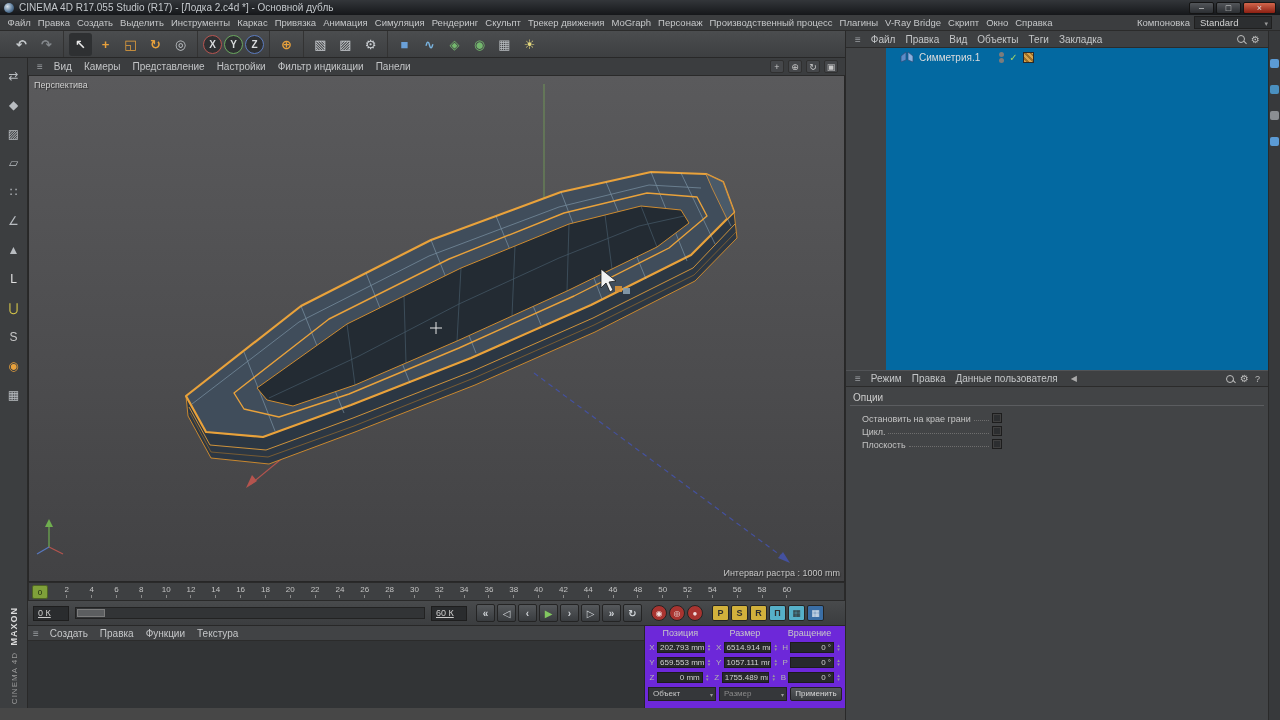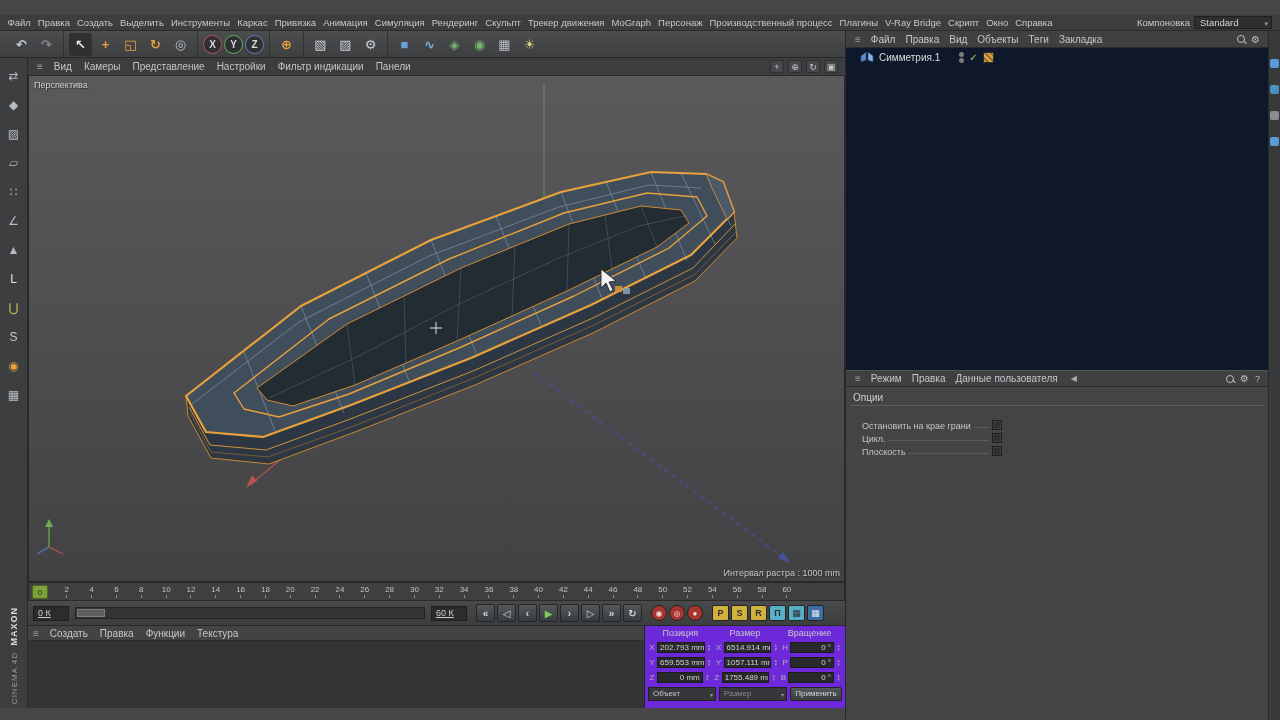--- a/index.html
+++ b/index.html
@@ -91,47 +91,56 @@
   
   .statusbar{position:absolute;left:0;top:708px;width:845px;height:12px;background:#3b3d3f;border-top:1px solid #292929;font-size:9px;color:#bcbcbc;padding:0 4px;line-height:11px;white-space:nowrap;overflow:hidden;}
 
   
   .rightpanel{position:absolute;left:845px;top:31px;width:423px;height:689px;background:#424446;border-left:1px solid #292929;display:flex;flex-direction:column;}
   .om-menu,.am-menu{height:17px;background:#3e4042;border-bottom:1px solid #2b2b2b;display:flex;align-items:center;font-size:10px;color:#c4c6c8;padding:0 4px;flex:0 0 auto;}
   .om-menu .mitem,.am-menu .mitem{padding:0 5px;}
   .bar-icons{margin-left:auto;display:flex;align-items:center;gap:6px;padding-right:4px;}
   .icon-magnifier{width:8px;height:8px;border:1.4px solid #bdbdbd;border-radius:50%;position:relative;}
   .icon-magnifier:after{content:"";position:absolute;width:4px;height:1.4px;background:#bdbdbd;transform:rotate(45deg);right:-3px;bottom:-1px;}
-  .om-body{height:322px;background:#0f172a;flex:0 0 auto;}
+  .om-body{height:322px;background:#0369a1;flex:0 0 auto;margin-left:40px;}
   .object-row{display:flex;align-items:center;height:18px;padding-left:14px;font-size:10px;color:#dcdcdc;gap:5px;}
   .vis-dots{display:flex;flex-direction:column;gap:1px;margin-left:14px;}
   .vis-dots i{width:5px;height:5px;border-radius:50%;background:#7c7c7c;}
   .enable-check{color:#9fd468;font-size:10px;font-weight:bold;}
   .selection-tag{width:11px;height:11px;border:1px solid #2a2a2a;background:repeating-linear-gradient(45deg,#d8a34c 0 2px,#9c6f28 2px 4px);}
   .am-menu{border-top:1px solid #515356;}
   .am-back{font-size:8px;color:#aaaaaa;margin-left:8px;}
   .am-toolrow{height:17px;background:#3e4042;border-bottom:1px solid #2b2b2b;display:flex;align-items:center;gap:6px;padding-left:6px;font-size:10px;color:#e0e0e0;flex:0 0 auto;}
   .loop-icon{width:12px;height:12px;background:#55585b;border:1px solid #2c2c2c;display:flex;align-items:center;justify-content:center;}
   .loop-icon i{width:7px;height:7px;border:1.6px solid #e8a13c;border-radius:50%;}
   .am-body{flex:1;padding:4px 4px 0 4px;font-size:9px;}
-  .am-section{color:#cccccc;font-size:10px;border-bottom:1px solid #5b5d60;padding:1px 0 2px 3px;margin-bottom:12px;}
+  .am-section{color:#cccccc;font-size:10px;border-bottom:1px solid #5b5d60;padding:1px 0 2px 3px;margin-bottom:5px;}
   .opt-row{display:flex;align-items:flex-end;height:13px;width:140px;margin-left:12px;color:#c4c4c4;}
   .opt-label{white-space:nowrap;}
   .leader{flex:1;border-bottom:1px dotted #6e6e6e;margin:0 3px 3px 3px;min-width:6px;}
   .checkbox{width:10px;height:10px;background:#2c2e30;border:1px solid #1d1d1d;box-shadow:inset 0 0 0 1px #404040;margin-bottom:1px;}
 
   
   .dock{position:absolute;left:1268px;top:31px;width:12px;height:689px;background:#37393b;border-left:1px solid #2a2a2a;display:flex;flex-direction:column;align-items:center;padding-top:28px;gap:17px;}
   .dicon{width:9px;height:9px;border-radius:2px;}
 </style>
 </head>
 <body>
 
 <div id="app">
 
+  <div class="titlebar">
+    <div class="app-icon"></div>
+    <span>CINEMA 4D R17.055 Studio (R17) - [Лодка 2.c4d *] - Основной дубль</span>
+    <div class="win-buttons">
+      <div class="win-btn">–</div>
+      <div class="win-btn">□</div>
+      <div class="win-btn close">×</div>
+    </div>
+  </div>
 
   <div class="menubar">
     <div class="hflex">
         <span class="mitem">Файл</span>
         <span class="mitem">Правка</span>
         <span class="mitem">Создать</span>
         <span class="mitem">Выделить</span>
         <span class="mitem">Инструменты</span>
         <span class="mitem">Каркас</span>
         <span class="mitem">Привязка</span>

